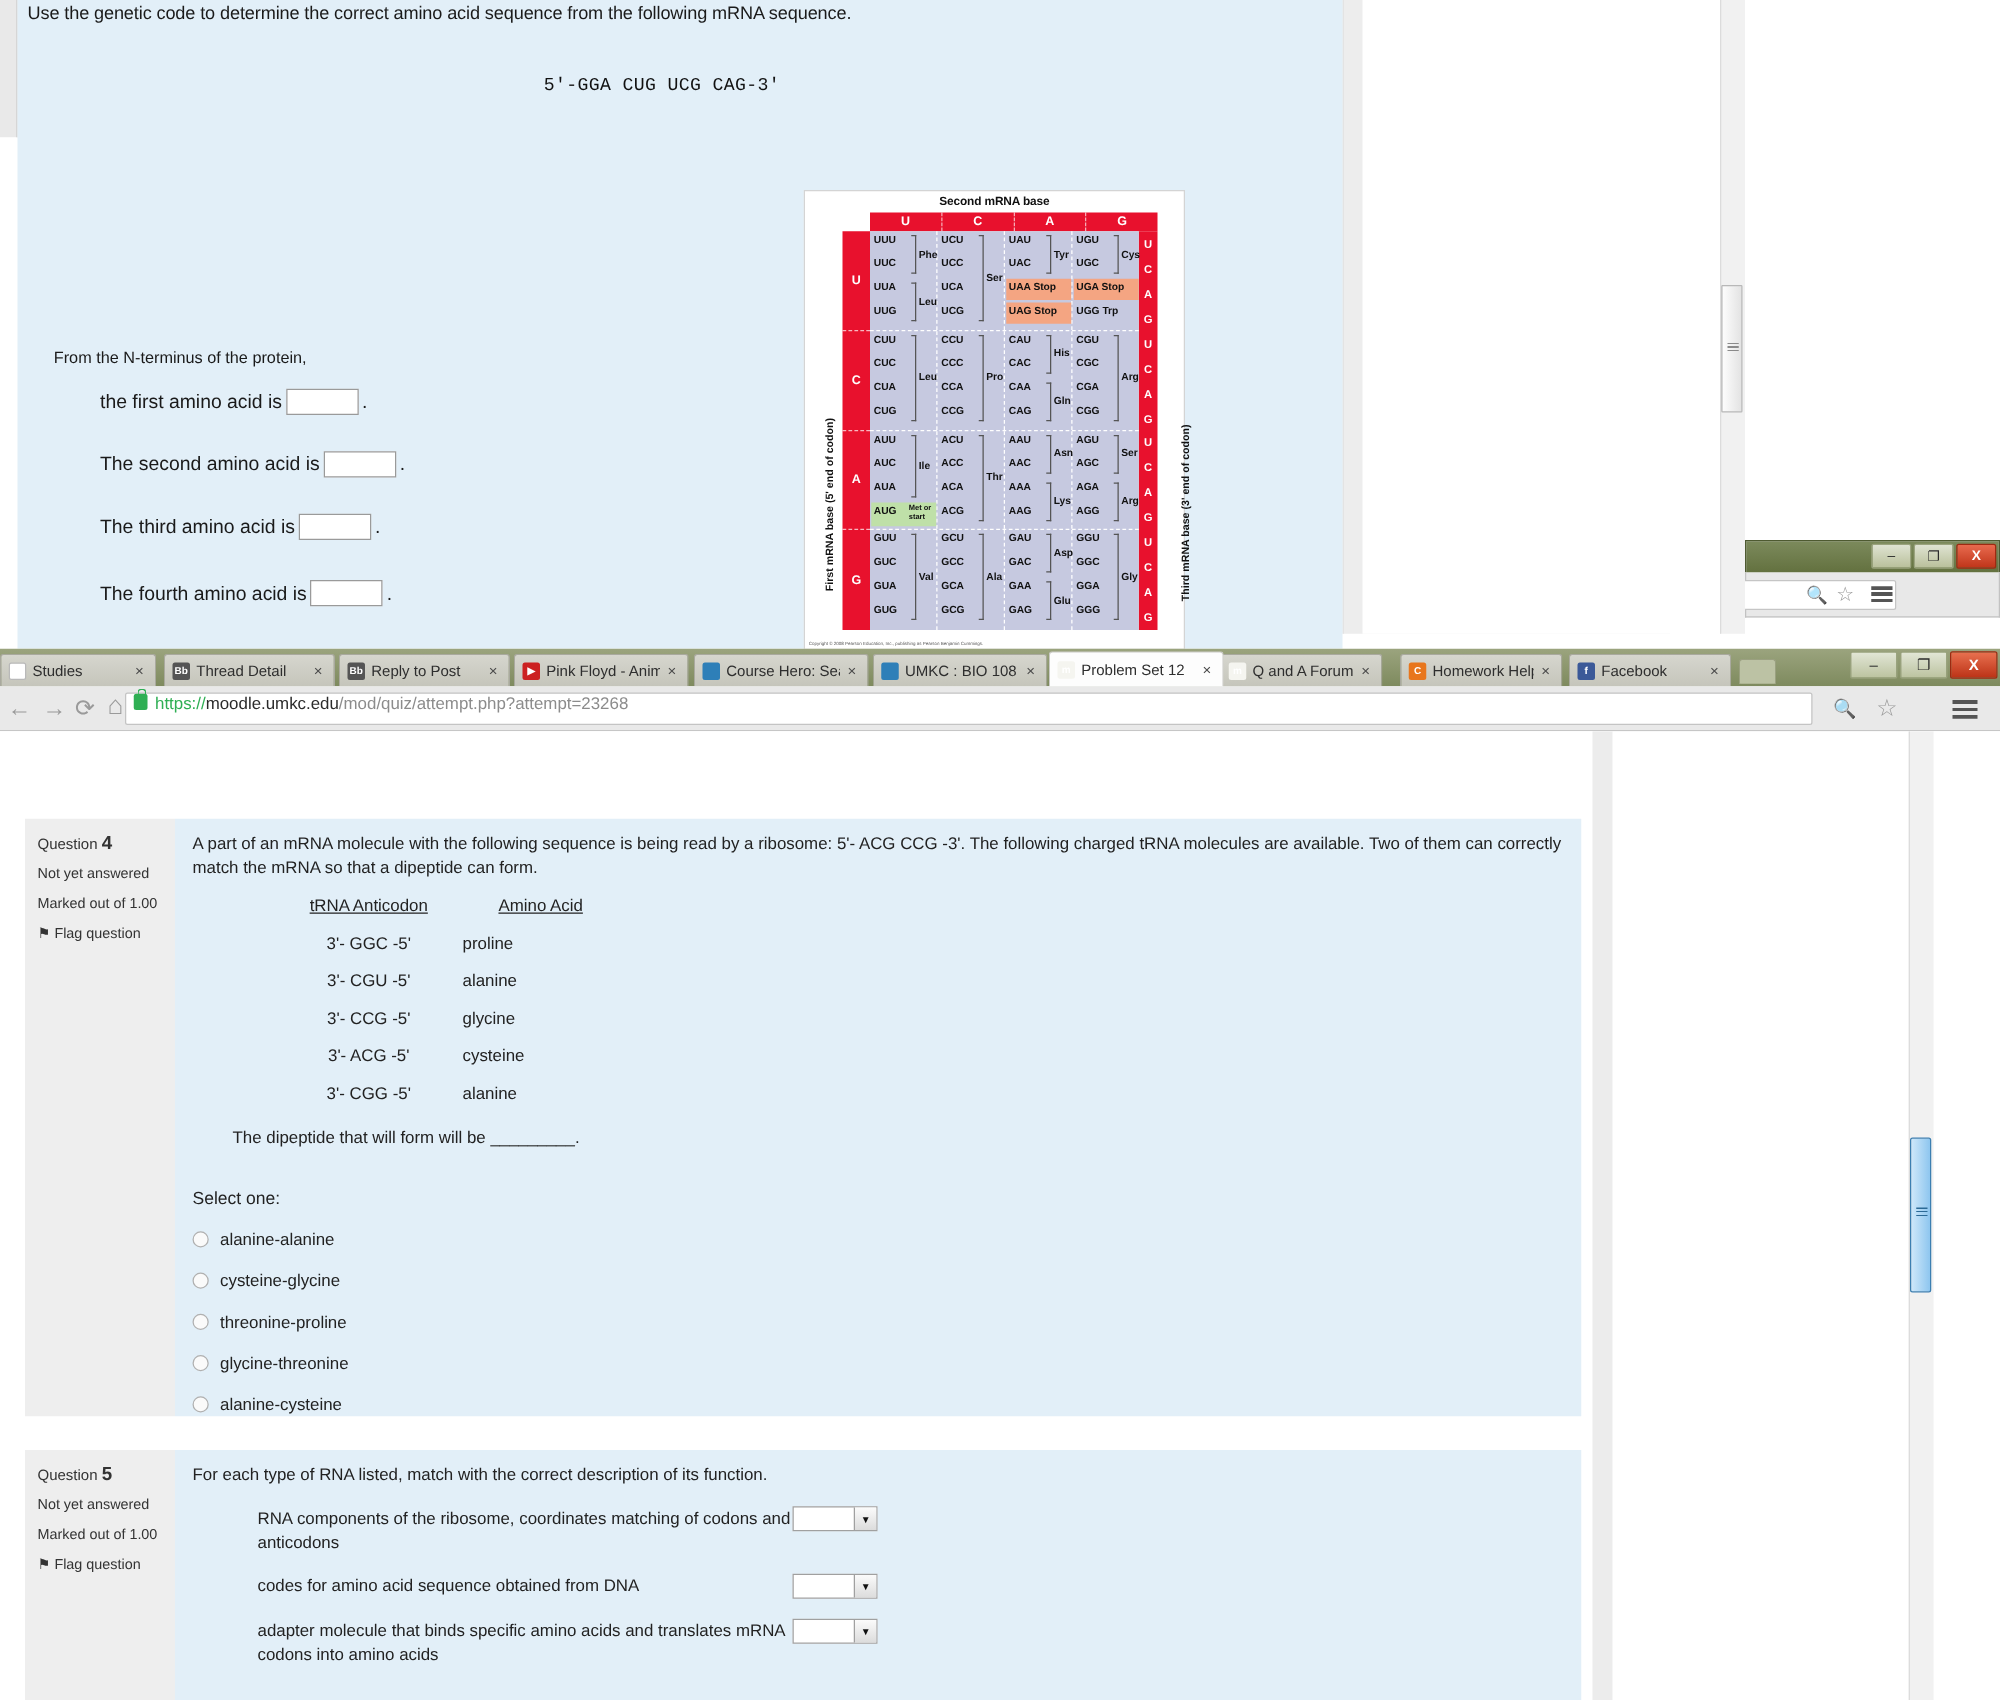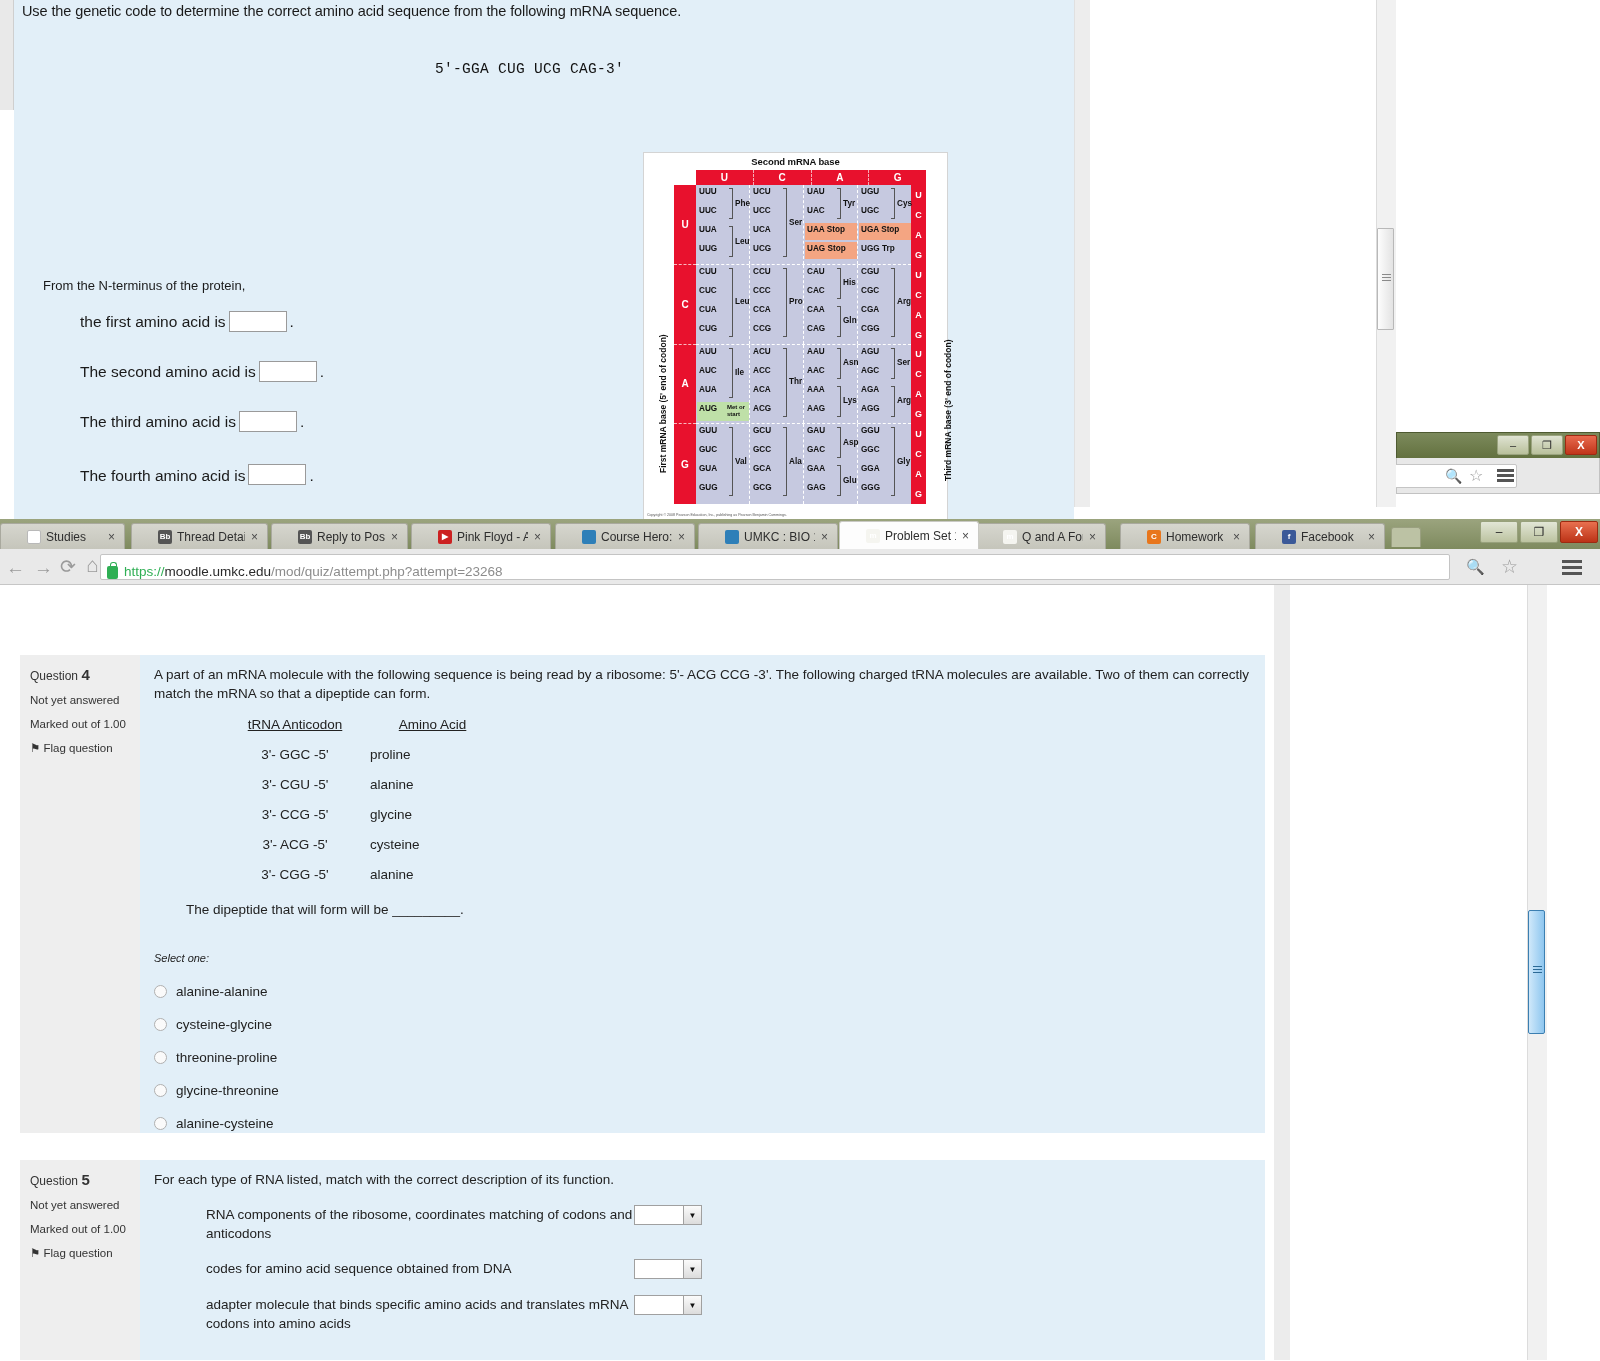--- a/index.html
+++ b/index.html
@@ -83,42 +83,42 @@
 
   
   .mainwin { position:absolute; left:0; top:519px; width:1600px; height:842px; background:#fff; }
   .tabstrip { position:relative; width:1600px; height:30px;
       background:linear-gradient(to bottom,#9ba47e,#7e8a5e); }
   .tab { position:absolute; top:4px; height:26px; display:flex; align-items:center; padding:0 6px;
       background:linear-gradient(to bottom,#d6d6ce,#c5c5bb); border:1px solid #a9a99e; border-bottom:none;
       border-radius:3px 3px 0 0; font-size:12px; color:#2e2e2e; overflow:hidden; }
   .tab.active { background:#fdfdfd; border-color:#c9c9c4; top:2px; height:28px; z-index:5; }
   .tab .fav { width:14px; height:14px; margin-right:5px; flex:0 0 14px; border-radius:2px;
-      display:flex;align-items:center;justify-content:center; font-size:8px; font-weight:bold; color:#fff;margin-left:20px;}
+      display:flex;align-items:center;justify-content:center; font-size:8px; font-weight:bold; color:#fff;}
   .tab .tlabel { white-space:nowrap; overflow:hidden; text-overflow:clip; flex:1; }
   .tab .tclose { margin-left:6px; font-size:12px; color:#4a4a4a; flex:0 0 10px; }
   .fav-doc { background:#fff; border:1px solid #b9b9b9; color:#888; }
   .fav-bb  { background:#555; }
   .fav-yt  { background:#cc2121; color:#fff; }
   .fav-ch  { background:#2e7fb8; border-radius:50%; }
   .fav-moodle { background:#f5f5f0; color:#f28b00; }
   .fav-c   { background:#e8761c; }
   .fav-fb  { background:#3b5998; }
   .newtab { position:absolute; top:8px; width:30px; height:20px; background:#bcc2a4; border-radius:3px 3px 0 0;
       border:1px solid #9aa080; border-bottom:none;}
 
   .win-ctrl { position:absolute; right:2px; top:2px; display:flex; gap:2px; z-index:10;}
   .wc { width:38px; height:22px; border:1px solid #98a17c; border-radius:2px;
       background:linear-gradient(to bottom,#e2e6d6,#bcc3a0); display:flex;align-items:center;justify-content:center; font-size:12px; color:#2b2b2b;}
   .wc.close { background:linear-gradient(to bottom,#e8704f,#bc3317); border-color:#9c2a11; color:#fff; font-weight:bold;}
 
   .toolbar { position:relative; width:1600px; height:36px; background:#e9e9e9; border-bottom:1px solid #c6c6c6; }
   .nav-btn { position:absolute; top:8px; font-size:19px; color:#9a9a9a; }
   .omnibox { position:absolute; left:100px; top:5px; width:1350px; height:26px; background:#fff;
-      border:1px solid #c4c4c4; border-radius:2px; display:flex; align-items:flex-end; padding-left:6px;}
+      border:1px solid #c4c4c4; border-radius:2px; display:flex; align-items:flex-start; padding-left:6px;}
   .lock { width:11px; height:13px; background:#2faf54; border-radius:2px; position:relative; margin-right:6px;}
   .lock:after{content:''; position:absolute; left:3px; top:-4px; width:5px; height:6px; border:1.6px solid #2faf54; border-bottom:none; border-radius:3px 3px 0 0;}
   .url { font-size:13.5px; color:#8c8c8c; }
   .url .host { color:#2a2a2a; }
   .url .scheme { color:#2faf54; }
   .tb-zoom { position:absolute; right:115px; top:9px; font-size:15px; color:#555;}
   .tb-star { position:absolute; right:82px; top:6px; font-size:19px; color:#9a9a9a;}
   .tb-menu { position:absolute; right:18px; top:11px; width:20px; height:15px;
       background:repeating-linear-gradient(to bottom,#555 0 3px,transparent 3px 6px);}
 
@@ -140,21 +140,21 @@
   .qside .qtitle b { font-size:15px; font-weight:bold;}
   .qside .flag { color:#333; }
   .qbody { background:#e2eff8; padding:10px 14px 14px 14px; font-size:13.5px; color:#222; line-height:19px;}
 
   .trna-head { margin-left:66px; margin-top:12px; font-size:13.5px;}
   .trna-head span { text-decoration:underline; display:inline-block;}
   .trna-row { margin-top:11px; font-size:13.5px;}
   .trna-row .anti { display:inline-block; width:150px; text-align:center;}
   .trna-row .aa { display:inline-block; }
   .dipep { margin-top:16px; margin-left:32px; font-size:13.5px;}
-  .selone { margin-top:30px; font-size:11px;font-style:italic; }
+  .selone { margin-top:30px; font-size:14px; }
   .opt { margin-top:14px; display:flex; align-items:center; font-size:13.5px;}
   .radio { width:13px; height:13px; border-radius:50%; border:1px solid #b0b0b0; background:#fafafa; margin-right:9px; flex:0 0 13px;}
 
   .match-row { display:flex; align-items:flex-start; margin-top:16px;}
   .match-text { width:480px; padding-left:52px; font-size:13.5px; line-height:19px;}
   .ddl { width:68px; height:20px; background:#fff; border:1px solid #a0a0a0; display:flex; justify-content:flex-end; align-items:stretch;}
   .ddl-arrow { width:18px; background:linear-gradient(to bottom,#fbfbfb,#dcdcdc); border-left:1px solid #a0a0a0;
       display:flex; align-items:center; justify-content:center; font-size:8px; color:#111;}
 </style>
 </head>

